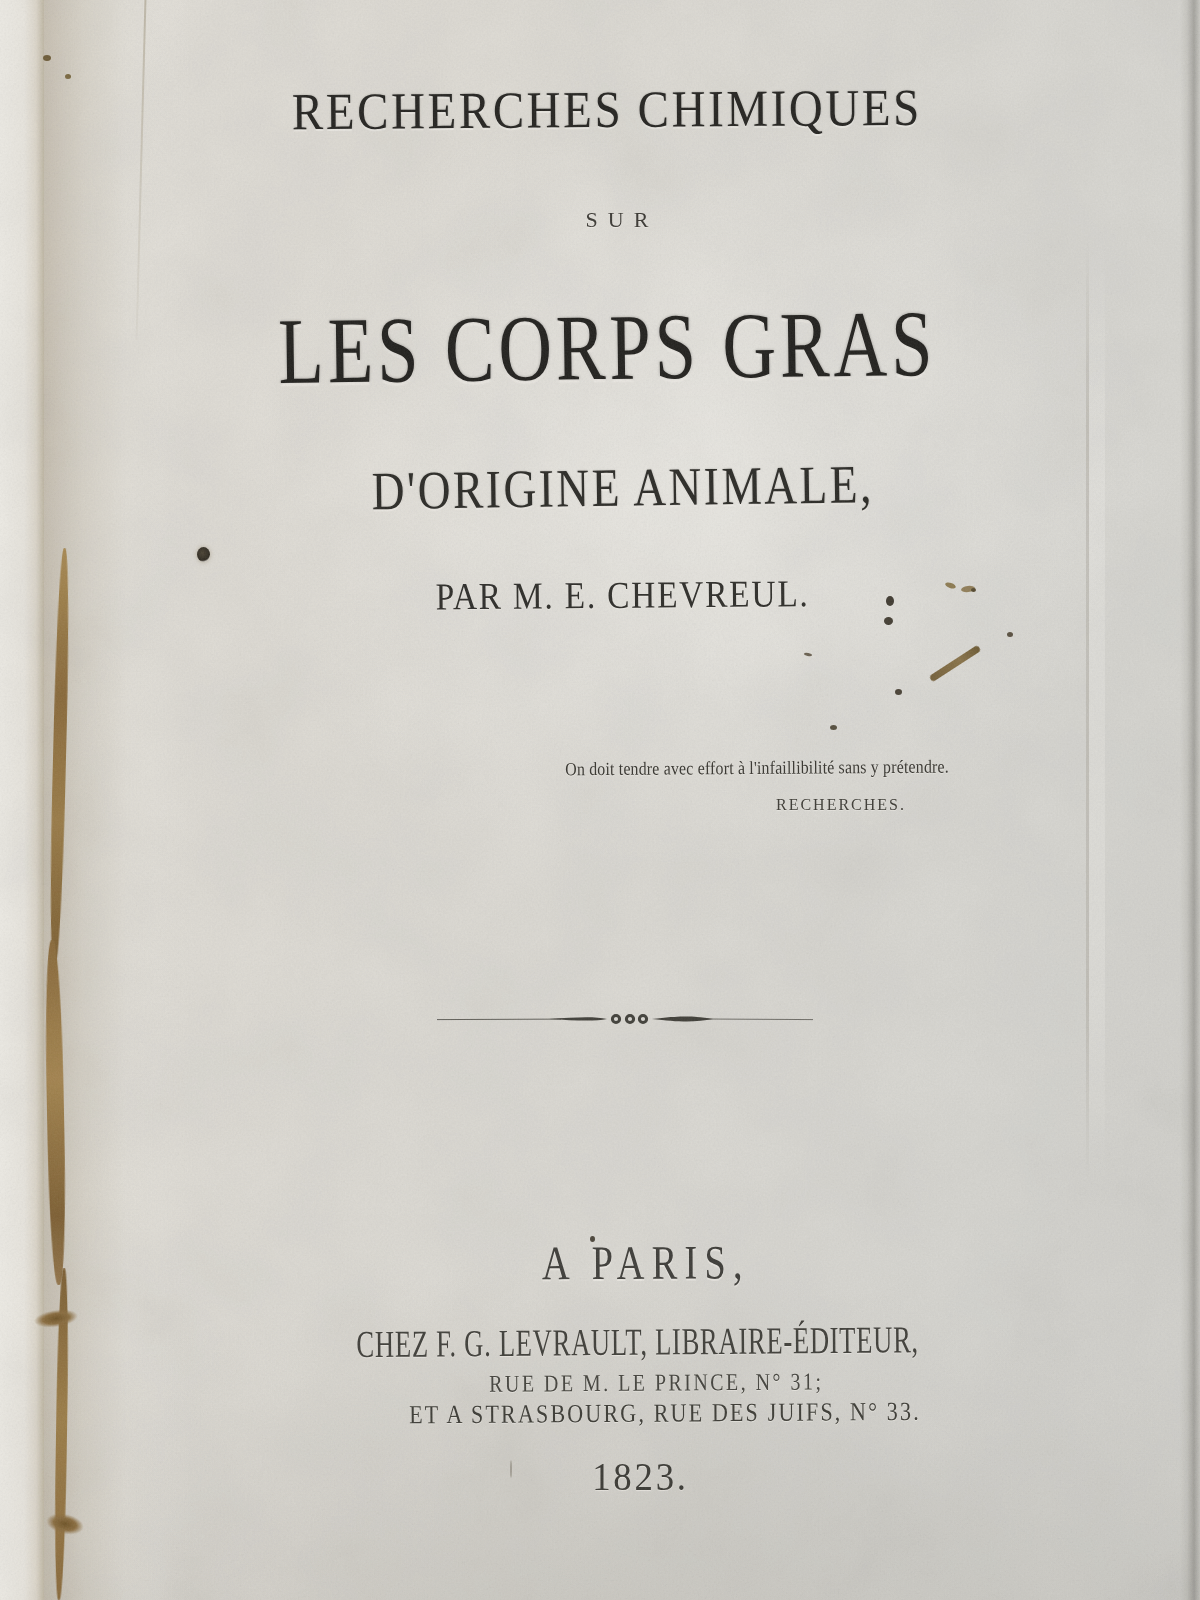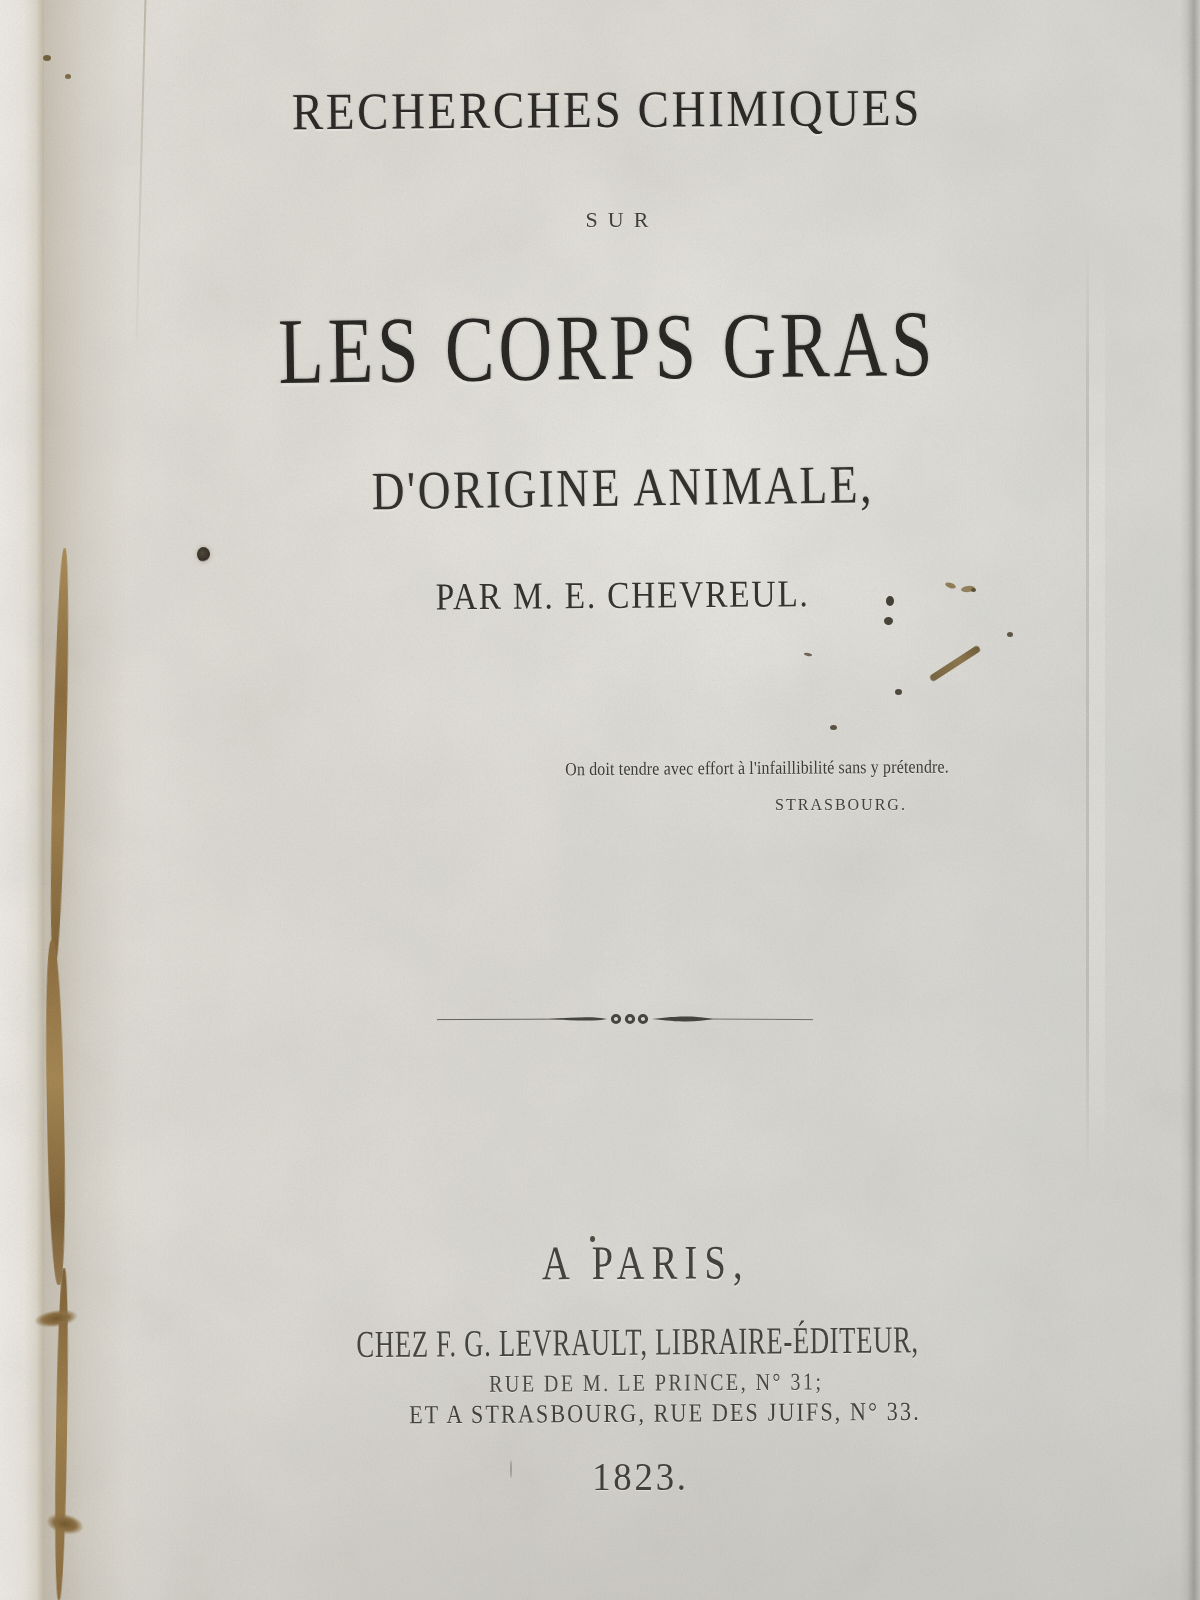--- a/index.html
+++ b/index.html
@@ -105,21 +105,21 @@
   <div class="crease-right"></div>
   <div class="crease-right-lite"></div>
   <div class="page-edge-right"></div>
 
   <div class="line l-series"><span>RECHERCHES CHIMIQUES</span></div>
   <div class="line l-sur"><span>SUR</span></div>
   <div class="line l-main"><span>LES CORPS GRAS</span></div>
   <div class="line l-sub"><span>D'ORIGINE ANIMALE,</span></div>
   <div class="line l-byline"><span>PAR M. E. CHEVREUL.</span></div>
   <div class="line l-quote"><span>On doit tendre avec effort à l'infaillibilité sans y prétendre.</span></div>
-  <div class="line l-attrib"><span>STRASBOURG.</span></div>
+  <div class="line l-attrib"><span>RECHERCHES.</span></div>
 
   <svg class="ornament" viewBox="0 0 380 18" xmlns="http://www.w3.org/2000/svg">
     <g fill="#34322c" stroke="#34322c" opacity="0.92">
       <line x1="2" y1="9.6" x2="126" y2="9.1" stroke-width="0.8" fill="none"></line>
       <path d="M114,9 C140,7.2 160,6.2 172,9 C160,11.6 140,10.6 114,9 Z" stroke="none"></path>
       <circle cx="181" cy="9" r="3.6" fill="none" stroke-width="3"></circle>
       <circle cx="195" cy="9" r="3.6" fill="none" stroke-width="3"></circle>
       <circle cx="208" cy="9" r="3.6" fill="none" stroke-width="3"></circle>
       <path d="M217,9 C245,5.4 262,5.8 278,9 C262,12.2 245,12.4 217,9 Z" stroke="none"></path>
       <line x1="272" y1="9" x2="378" y2="9.6" stroke-width="0.7" fill="none"></line>

